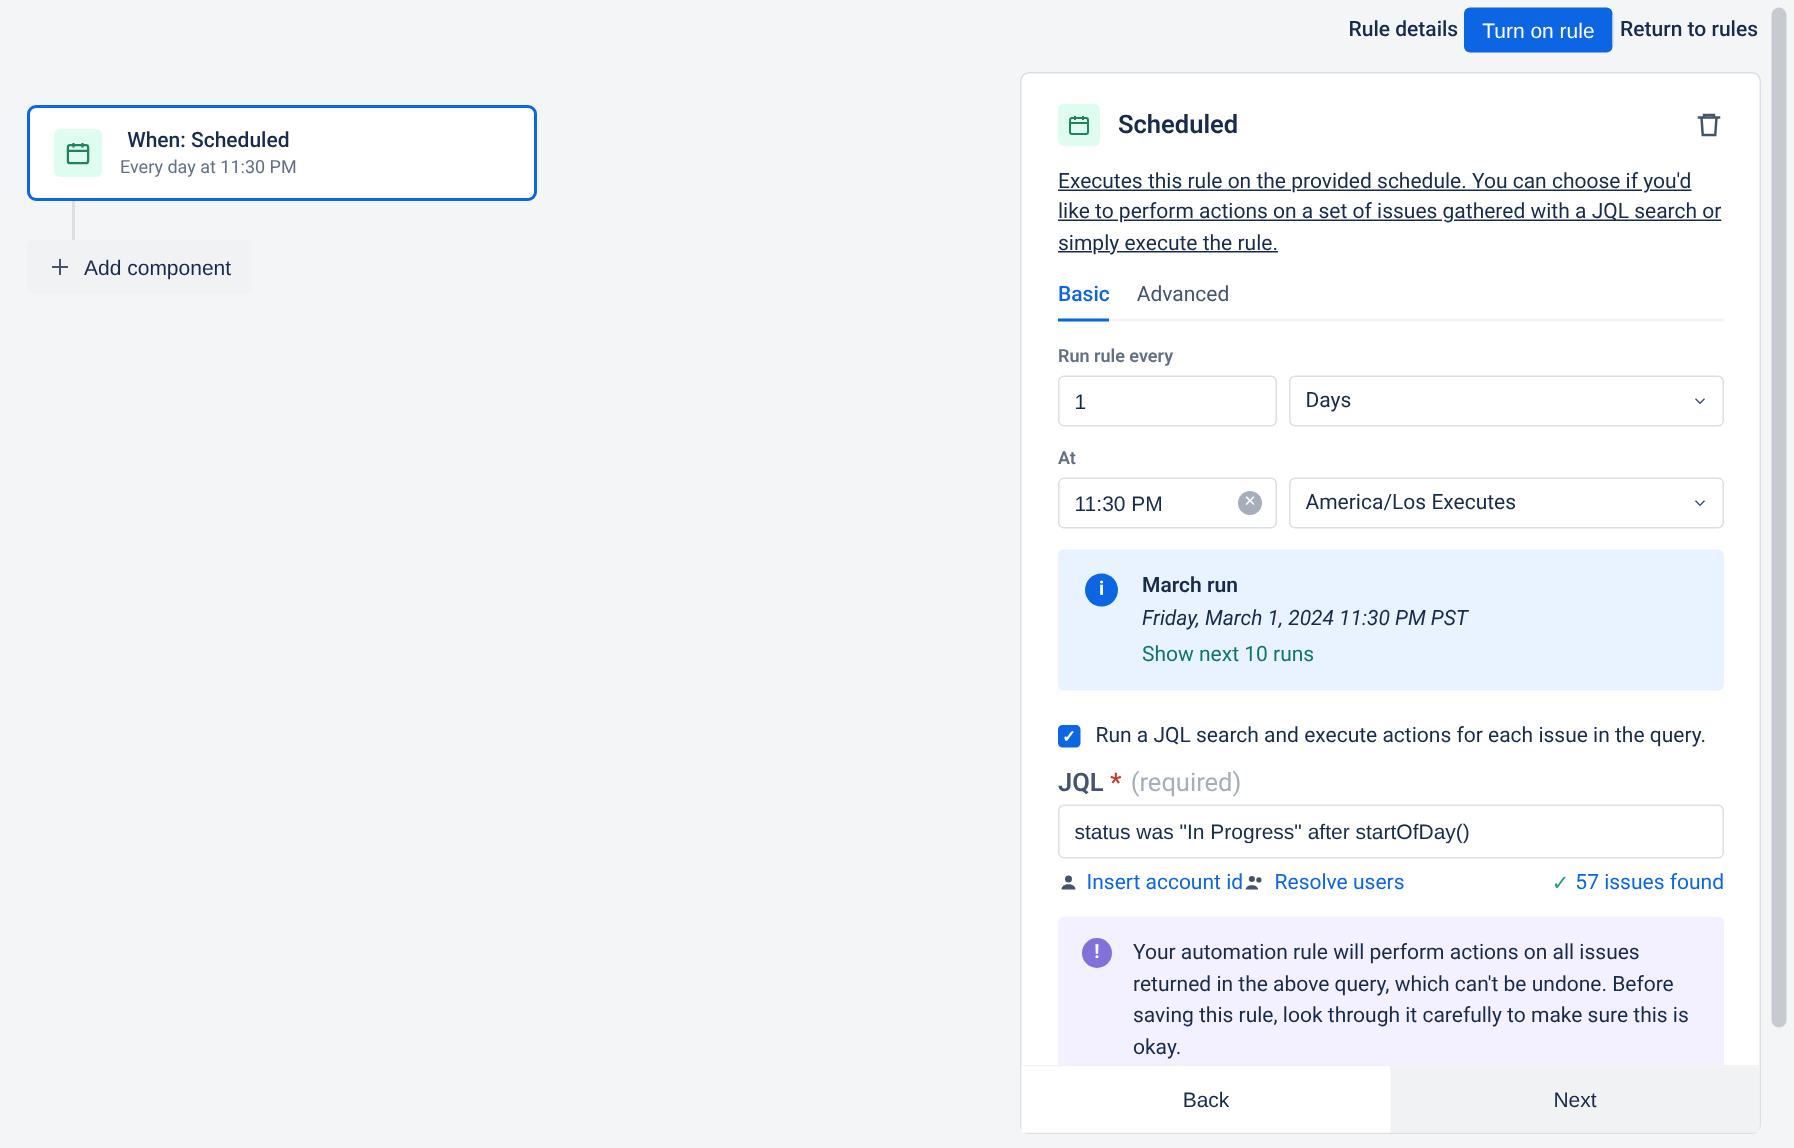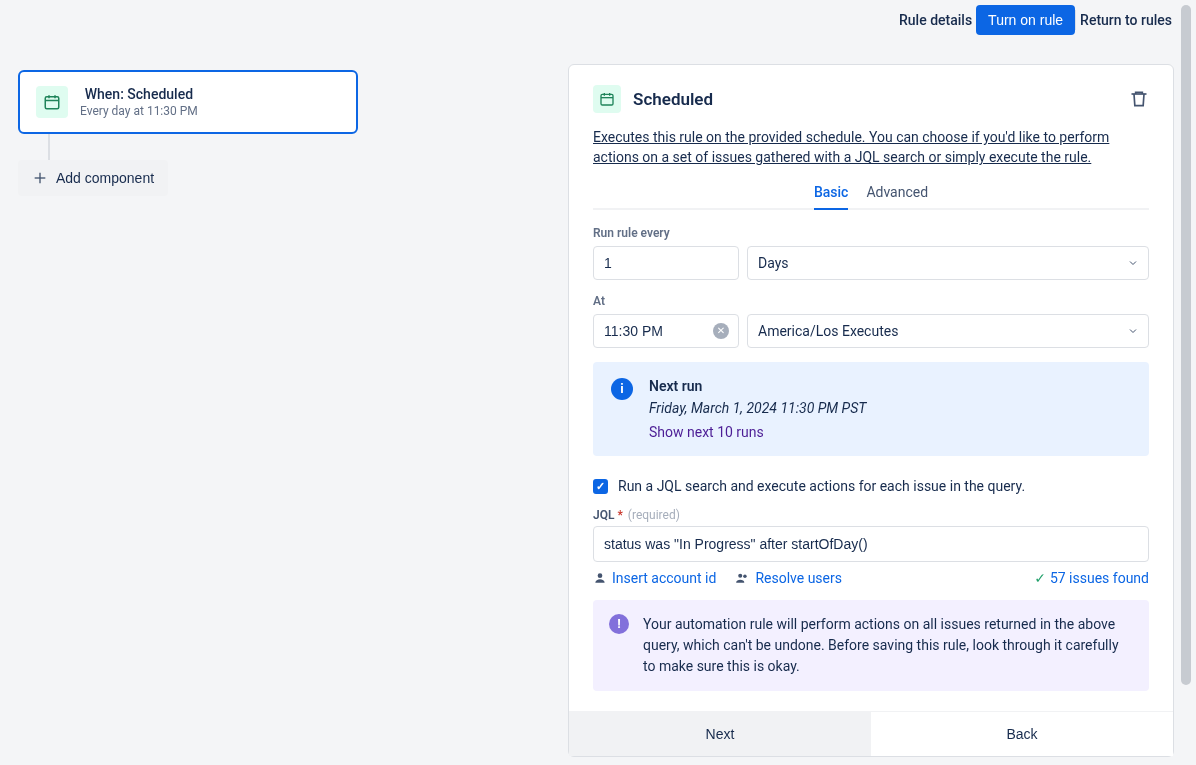--- a/index.html
+++ b/index.html
@@ -92,23 +92,23 @@
     gap: 8px;
     font-size: 14px;
     color: #172b4d;
     cursor: pointer;
     font-weight: 400;
   }
 
   
   .panel {
     position: absolute;
-    top: 64px;
+    top: 48px;
     right: 22px;
-    width: 606px;
+    width: 494px;
     background: #fff;
     border: 1px solid #dcdfe4;
     border-radius: 6px;
     display: flex;
     flex-direction: column;
     max-height: 708px;
   }
   .panel-scroll {
     overflow-y: auto;
     padding: 20px 24px 0 24px;
@@ -123,21 +123,21 @@
     width: 28px; height: 28px;
     background: #dffcf0;
     border-radius: 4px;
     display: flex; align-items: center; justify-content: center;
   }
   .panel-title { font-size: 17px; font-weight: 600; flex: 1; }
   .trash-btn { cursor: pointer; color: #44546f; }
 
   .panel-desc { color: #172b4d; line-height: 1.45; margin-bottom: 16px; text-decoration: underline; }
 
-  .tabs { display: flex; gap: 18px; border-bottom: 2px solid #f1f2f4; margin-bottom: 16px; justify-content: center; }
+  .tabs { display: flex; gap: 18px; border-bottom: 2px solid #f1f2f4; margin-bottom: 16px; }
   .tab { padding-bottom: 8px; cursor: pointer; color: #44546f; font-weight: 400; }
   .tab.active { color: #0c66e4; border-bottom: 2px solid #0c66e4; margin-bottom: -2px; font-weight: 500; }
 
   .field-label { font-size: 12px; color: #626f86; font-weight: 600; margin-bottom: 6px; display: block; }
   .field-row { display: flex; gap: 8px; margin-bottom: 14px; }
   .input {
     border: 1px solid #dcdfe4;
     border-radius: 4px;
     padding: 8px 10px;
     font-size: 14px;
@@ -169,42 +169,42 @@
     gap: 16px;
     margin-bottom: 22px;
   }
   .info-icon {
     width: 22px; height: 22px; background: #0c66e4; border-radius: 50%;
     color: #fff; display:flex; align-items:center; justify-content:center;
     font-size: 13px; font-weight: 700; flex-shrink:0;
   }
   .info-title { font-weight: 600; margin-bottom: 6px; }
   .info-sub { color: #172b4d; margin-bottom: 8px; font-style: italic; }
-  .info-link { color: #4c1d95; cursor: pointer; }
+  .info-link { color: #0f766e; cursor: pointer; }
 
   .checkbox-row { display: flex; align-items: flex-start; gap: 10px; margin-bottom: 14px; }
   .checkbox {
     width: 15px; height: 15px; border-radius: 3px; flex-shrink:0;
     border: 2px solid #dcdfe4; background:#fff; margin-top:1px;
     display:flex; align-items:center; justify-content:center;
   }
   .checkbox.checked { background:#0c66e4; border-color:#0c66e4; }
   .checkbox.checked::after { content:"✓"; color:#fff; font-size:11px; font-weight:700; }
 
-  .jql-label-row { font-size: 12px; color:#44546f; font-weight:600; margin-bottom:4px; }
+  .jql-label-row { font-size: 17px; color:#44546f; font-weight:600; margin-bottom:4px; }
   .required-star { color:#c9372c; }
   .required-text { color:#a6aebb; font-weight:400; margin-left:2px; }
 
   .jql-input {
     width:100%; border:1px solid #dcdfe4; border-radius:4px;
     padding:9px 10px; font-size:14px; color:#172b4d; margin-bottom:8px;
   }
 
   .jql-actions { display:flex; justify-content:space-between; align-items:center; margin-bottom:14px; }
-  .jql-left { display:flex; gap:18px; }
+  .jql-left { display:flex; }
   .link-sm { color:#0c66e4; font-size:14px; cursor:pointer; display:flex; align-items:center; gap:5px; }
   .issues-found { color:#0c66e4; display:flex; align-items:center; gap:4px; }
   .issues-found .check { color:#22a06b; }
 
   .warn-box {
     background: #f3f0ff;
     border-radius:4px;
     padding:14px 16px;
     display:flex;
     gap:14px;
@@ -332,21 +332,21 @@
           <svg width="12" height="12" viewBox="0 0 24 24" fill="none" stroke="#44546f" stroke-width="2">
               <polyline points="6 9 12 15 18 9"></polyline>
             </svg>
         </span>
       </div>
     </div>
 
     <div class="info-box">
       <div class="info-icon">i</div>
       <div>
-        <div class="info-title">Next run</div>
+        <div class="info-title">March run</div>
         <div class="info-sub">Friday, March 1, 2024 11:30 PM PST</div>
         <div class="info-link">Show next 10 runs</div>
       </div>
     </div>
 
     <div class="checkbox-row">
       <div class="checkbox checked"></div>
       <div>Run a JQL search and execute actions for each issue in the query.</div>
     </div>
 
@@ -381,16 +381,16 @@
     </div>
 
 
     <div class="warn-box">
       <div class="warn-icon">!</div>
       <div class="warn-text">Your automation rule will perform actions on all issues returned in the above query, which can't be undone. Before saving this rule, look through it carefully to make sure this is okay.</div>
     </div>
   </div>
 
   <div class="panel-footer">
+    <button class="footer-btn">Back</button>
     <button class="footer-btn next">Next</button>
-    <button class="footer-btn">Back</button>
   </div>
 </div>
 
 </body></html>

